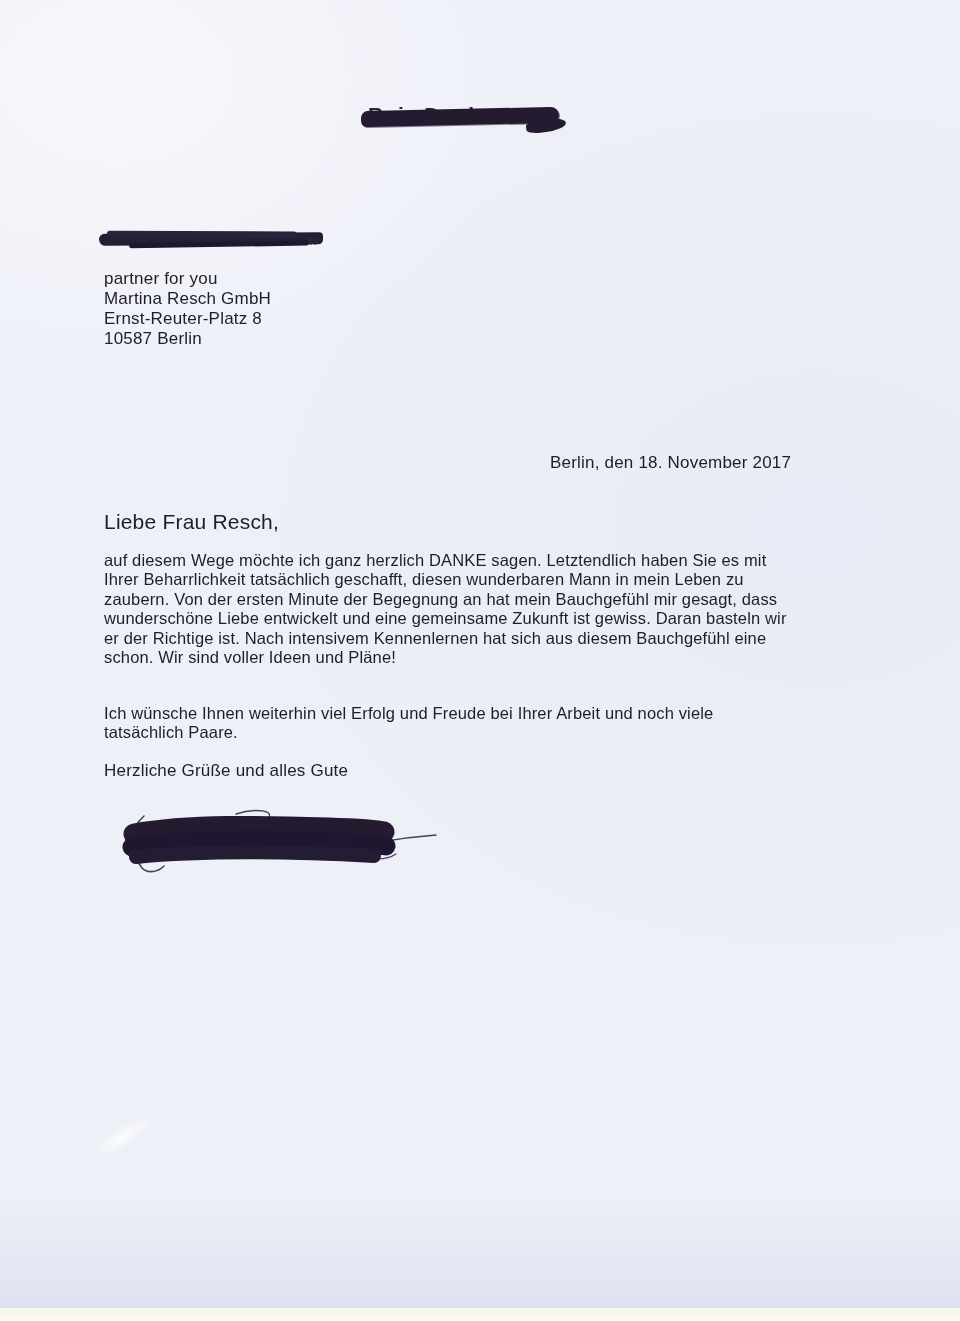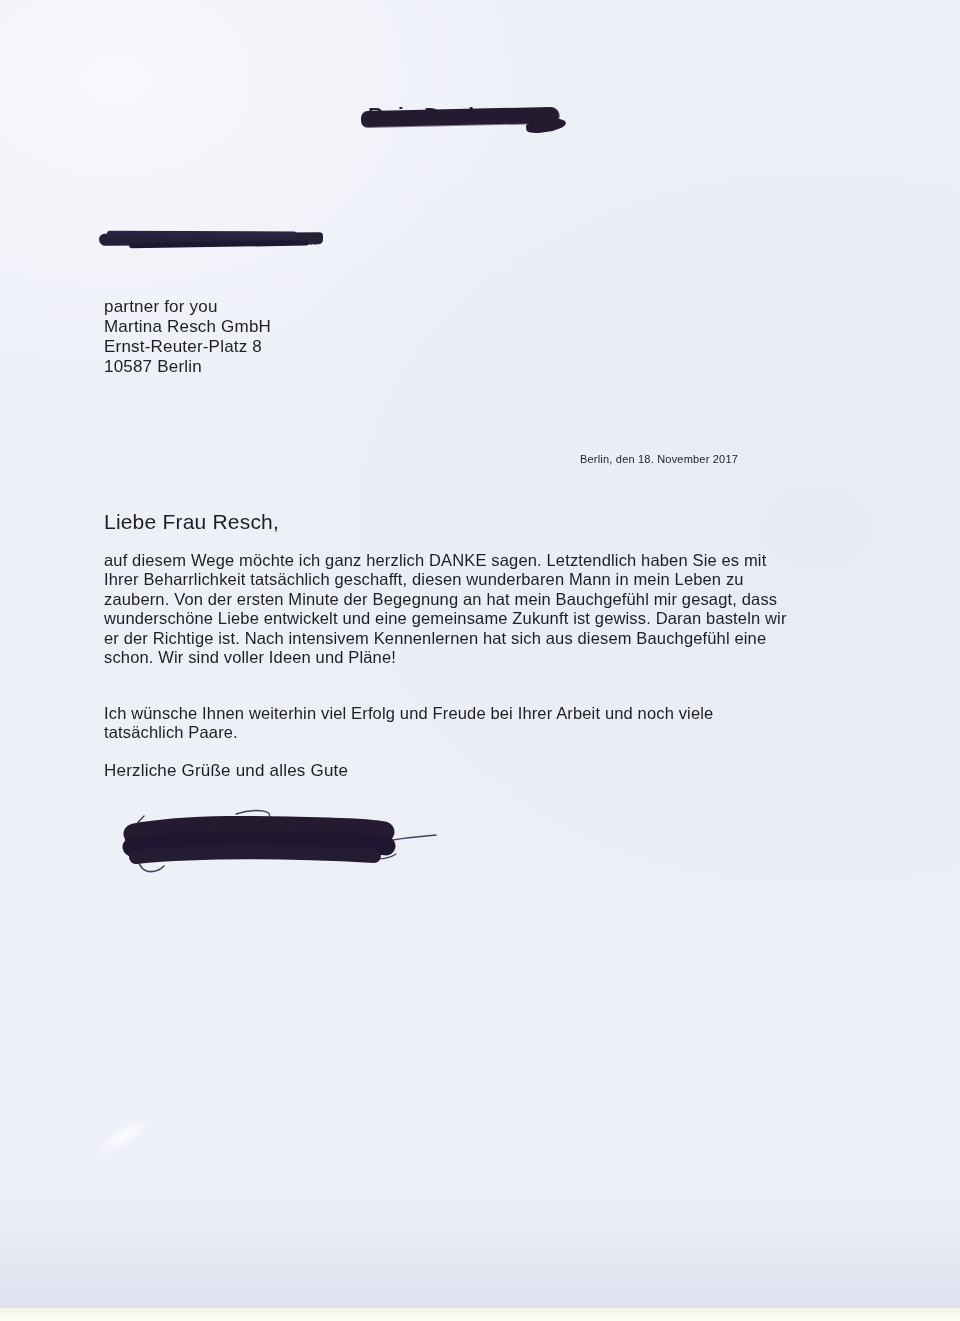--- a/index.html
+++ b/index.html
@@ -118,29 +118,28 @@
 
   
   .recipient-block {
     position: absolute;
     left: 104px;
     top: 269px;
     font-size: 17px;
     line-height: 20px;
     letter-spacing: 0.2px;
     white-space: nowrap;
-    margin-top: 28px;
   }
 
   
   .date-line {
     position: absolute;
-    left: 580px;
+    left: 550px;
     top: 453px;
-    font-size: 11px;
+    font-size: 17px;
     letter-spacing: 0.2px;
     white-space: nowrap;
   }
 
   
   .salutation {
     position: absolute;
     left: 104px;
     top: 510px;
     font-size: 21px;

